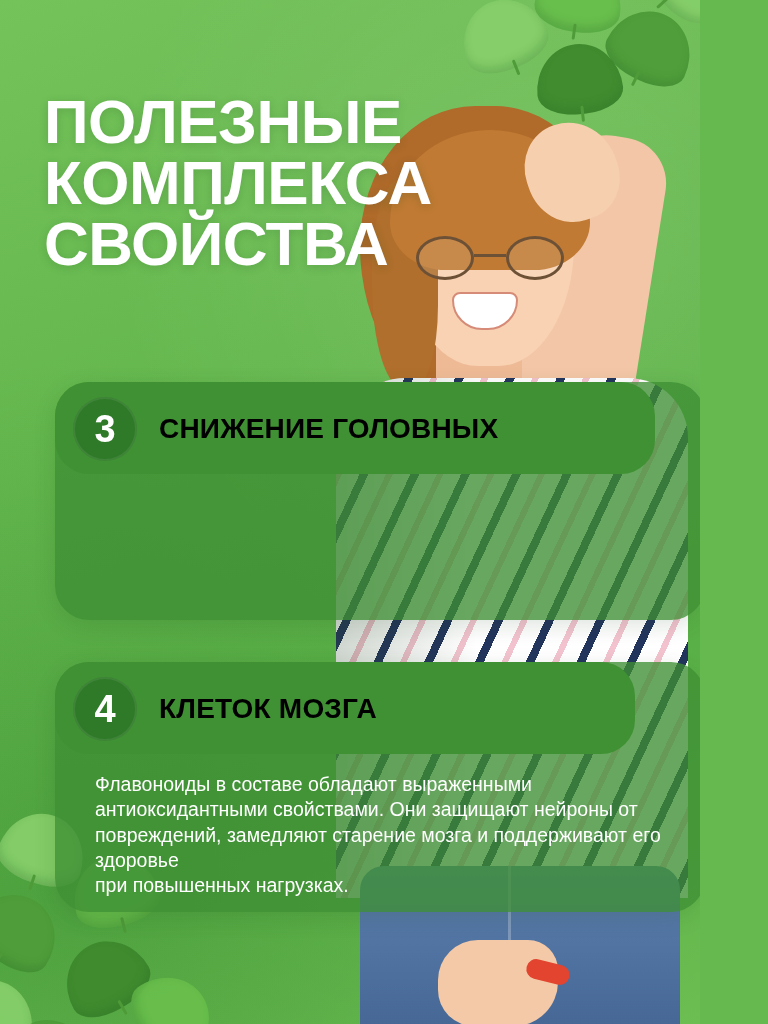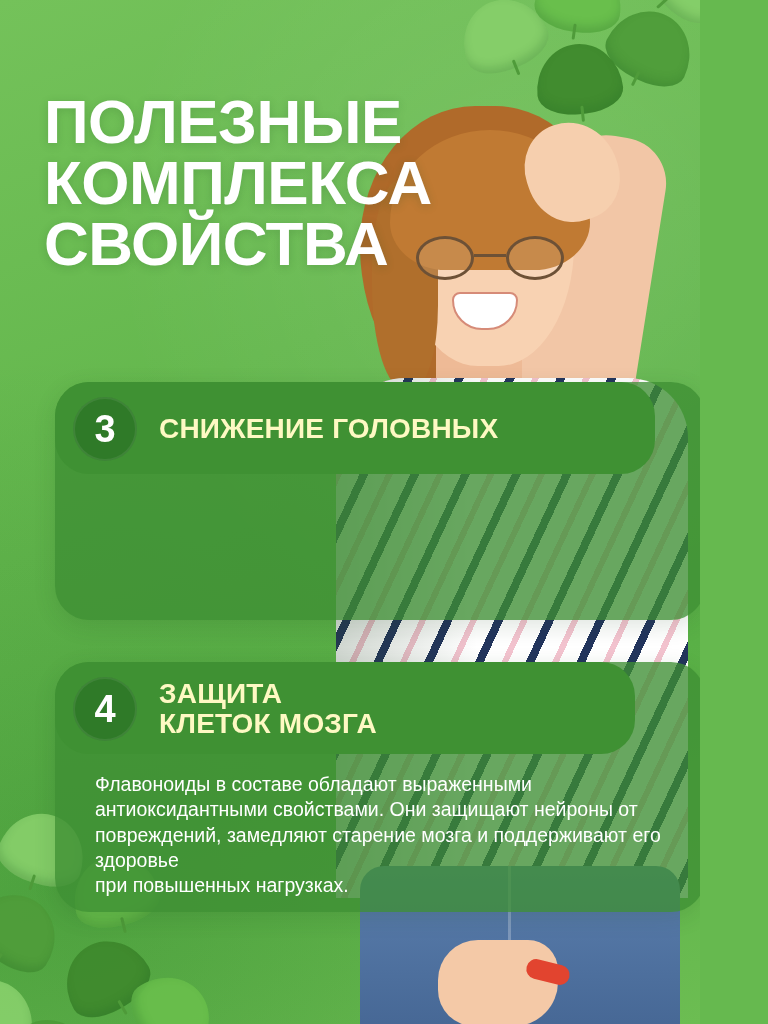--- a/index.html
+++ b/index.html
@@ -231,21 +231,21 @@
     color: #ffffff;
     font-size: 38px;
     font-weight: 800;
     display: flex;
     align-items: center;
     justify-content: center;
     box-shadow: inset 0 0 0 2px rgba(255,255,255,0.08);
   }
 
   .card-title {
-    color: #fef9c3;
+    color: #000000;
     font-weight: 800;
     font-size: 28px;
     line-height: 1.08;
     text-transform: uppercase;
     letter-spacing: 0.2px;
   }
   .card-title span { display: block; }
 
   .card-body {
     padding: 18px 36px 20px 40px;
@@ -315,21 +315,20 @@
       <div class="card-title">
         <span>СНИЖЕНИЕ ГОЛОВНЫХ</span>
       </div>
     </div>
   </section>
 
   <section class="card c2">
     <div class="card-head">
       <div class="badge">4</div>
       <div class="card-title">
-        <span>ЗАЩИТА</span>
         <span>КЛЕТОК МОЗГА</span>
       </div>
     </div>
     <div class="card-body">
       <p>Флавоноиды в составе обладают выраженными антиоксидантными свойствами. Они защищают нейроны от повреждений, замедляют старение мозга и поддерживают его здоровье
 при повышенных нагрузках.</p>
     </div>
   </section>
 
 </div>

